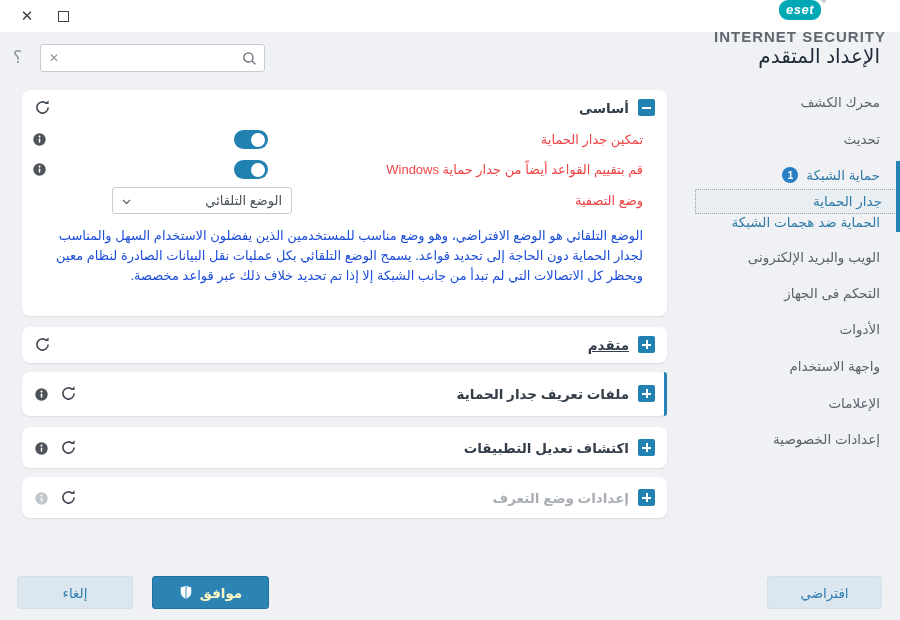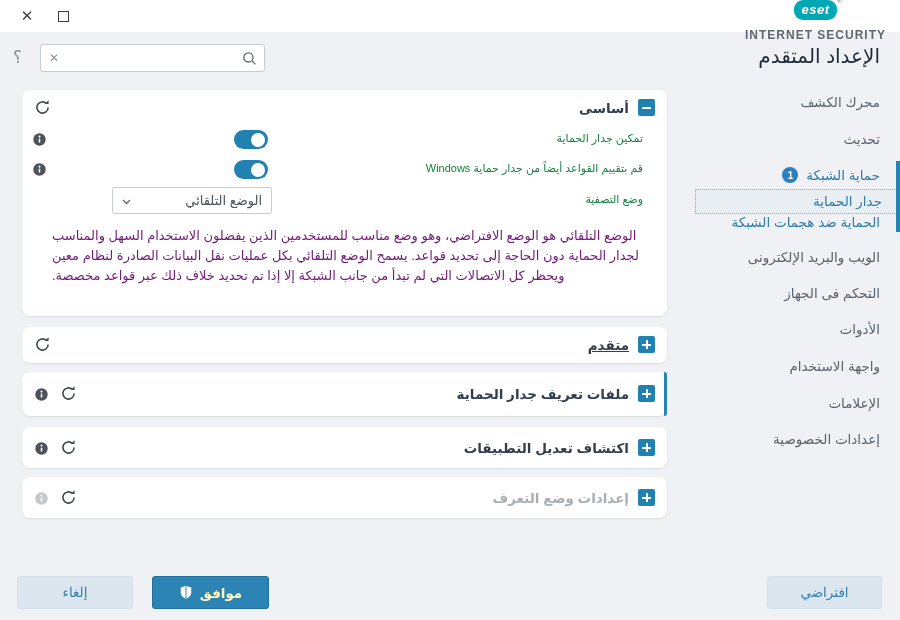--- a/index.html
+++ b/index.html
@@ -8,21 +8,21 @@
 
   
   .titlebar { position:absolute; top:0; left:0; width:900px; height:32px; background:#ffffff; direction:ltr; }
   .winbtn { position:absolute; top:0; width:30px; height:32px; display:flex; align-items:center; justify-content:center; color:#3a4047; cursor:pointer; }
   .btn-close { left:12px; font-size:15px; }
   .btn-max { left:48px; }
   .btn-max .sq { width:11px; height:11px; border:1.6px solid #3a4047; display:block; }
   .logo { position:absolute; right:14px; top:0; height:32px; display:flex; align-items:center; gap:8px;flex-direction:column; }
   .logo-box { position:relative; background:#00a7b5; color:#fff; font-weight:bold; font-size:13px; letter-spacing:.5px; padding:2px 7px 3px; border-radius:9px; font-style:italic; }
   .logo-reg { position:absolute; top:-3px; right:-6px; font-size:7px; color:#8a929a; font-style:normal; }
-  .logo-name { color:#5f676f; font-size:12px; font-weight:600; letter-spacing:1px; }
+  .logo-name { color:#5f676f; font-size:15px; font-weight:600; letter-spacing:1px; }
 
   
   .page-title { position:absolute; top:44px; right:20px; font-size:20px; color:#1f2a38; }
   .help { position:absolute; top:47px; left:13px; font-size:17px; color:#8a929a; cursor:pointer; }
   .searchbox { position:absolute; top:44px; left:40px; width:225px; height:28px; background:#fff; border:1px solid #c6ccd2; border-radius:3px; direction:ltr; display:flex; align-items:center; }
   .searchbox .clear { color:#8a929a; font-size:12px; padding:0 8px; cursor:pointer; }
   .searchbox input { flex:1; border:none; outline:none; height:100%; font-size:13px; background:transparent; min-width:0; }
   .searchbox .mag { padding:0 7px 0 4px; display:flex; cursor:pointer; }
 
   
@@ -39,32 +39,32 @@
   .sq-ctrl .plus { position:relative; width:9px; height:9px; display:block; }
   .sq-ctrl .plus:before { content:""; position:absolute; left:0; top:3.5px; width:9px; height:2px; background:#fff; }
   .sq-ctrl .plus:after { content:""; position:absolute; left:3.5px; top:0; width:2px; height:9px; background:#fff; }
   .panel-title { position:absolute; right:38px; font-size:13.5px; font-weight:bold; color:#333e4a; cursor:pointer; }
   .panel-title.link { text-decoration:underline; }
   .panel-title.disabled { color:#a9aeb4; font-weight:bold; }
   .icon-refresh { position:absolute; color:#3f474f; cursor:pointer; width:17px; height:17px; }
   .icon-info { position:absolute; width:15px; height:15px; cursor:pointer; }
   .accent-edge { position:absolute; right:0; top:0; width:3.5px; height:100%; background:#2583b5; border-radius:0 4px 4px 0; }
 
-  .row-label { position:absolute; right:24px; font-size:11px; color:#15803d; }
+  .row-label { position:absolute; right:24px; font-size:13px; color:#ef4444; }
   .toggle { position:absolute; left:212px; width:34px; height:19px; background:#2181b0; border-radius:10px; cursor:pointer; }
   .toggle .knob { position:absolute; top:2.5px; right:3px; width:14px; height:14px; border-radius:50%; background:#fff; }
-  .select { position:absolute; left:90px; width:160px; height:27px; background:#fff; border:1px solid #c6ccd2; border-radius:3px; display:flex; align-items:center; cursor:pointer; font-size:13px; color:#4a525b; }
+  .select { position:absolute; left:90px; width:180px; height:27px; background:#fff; border:1px solid #c6ccd2; border-radius:3px; display:flex; align-items:center; cursor:pointer; font-size:13px; color:#4a525b; }
   .select .val { flex:1; text-align:right; padding-right:9px; }
   .select .chev { padding:2px 9px 0 9px; display:flex; }
-  .para { position:absolute; top:136px; right:24px; left:30px; font-size:13px; line-height:1.55; color:#701a75; text-align:left; }
+  .para { position:absolute; top:136px; right:24px; left:30px; font-size:13px; line-height:1.55; color:#1d4ed8; text-align:right; }
 
   
   .btn { position:absolute; top:576px; height:33px; border-radius:3px; font-size:13.5px; display:flex; align-items:center; justify-content:center; cursor:pointer; gap:7px; }
   .btn-ok { left:152px; width:117px; background:#2b84b4; border:1px solid #20709c; color:#fef9c3; font-weight:bold; }
-  .btn-light { background:#dce6ee; color:#2e7fb2; border:1px solid #d3dfe9;font-family:Liberation Serif, serif; }
+  .btn-light { background:#dce6ee; color:#2e7fb2; border:1px solid #d3dfe9; }
   .btn-cancel { left:17px; width:116px; }
   .btn-default { left:767px; width:115px; }
 </style>
 </head>
 <body>
 
 <div class="app">
 
   <div class="titlebar">
     <div class="winbtn btn-close">✕</div>

